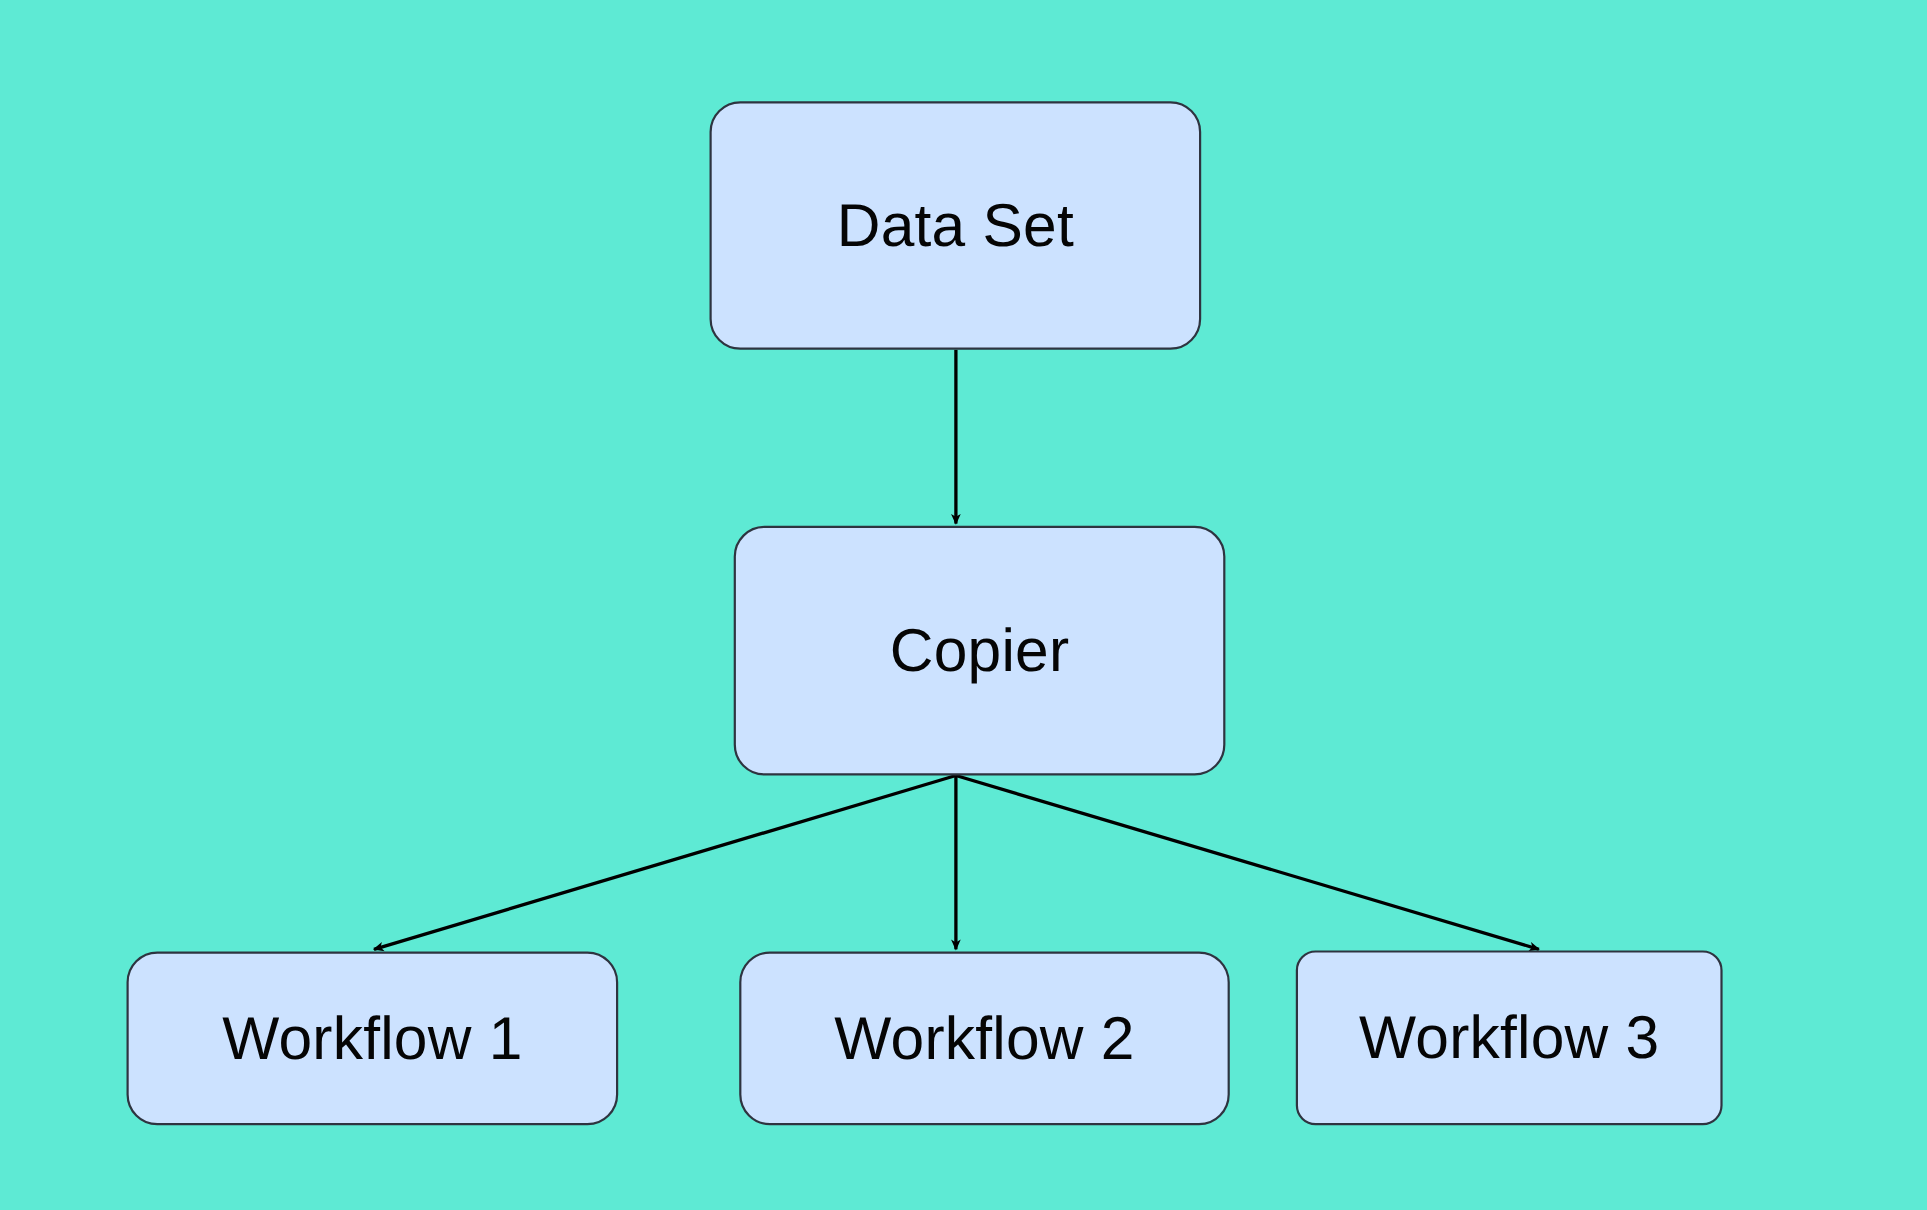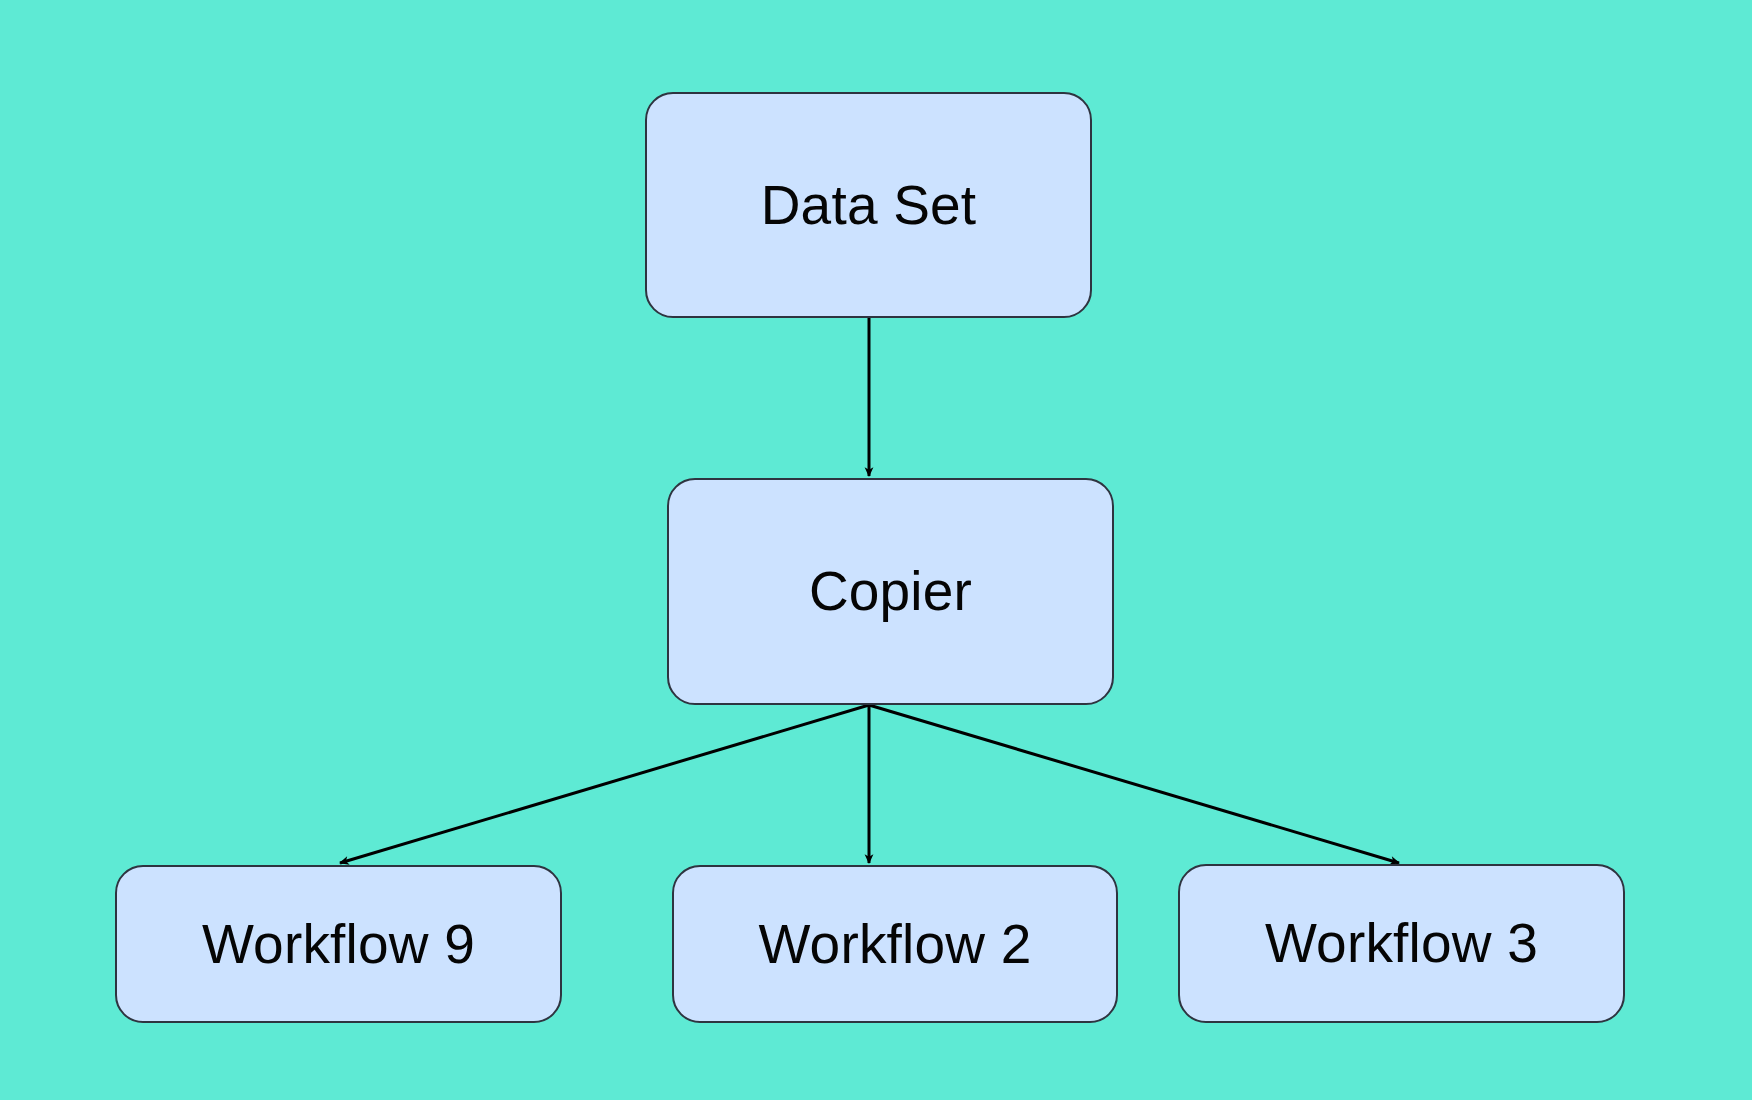--- a/index.html
+++ b/index.html
@@ -45,21 +45,21 @@
     line-height: 1;
     letter-spacing: 0.2px;
     white-space: nowrap;
     user-select: none;
   }
   
   #node-dataset   { left: 645px;  top: 92px;  width: 447px; height: 226px; }
   #node-copier    { left: 646px;  top: 478px; width: 447px; height: 227px; margin-left: 21px; }
   #node-workflow1 { left: 115px;  top: 865px; width: 447px; height: 158px; }
   #node-workflow2 { left: 647px;  top: 865px; width: 446px; height: 158px; margin-left: 25px; }
-  #node-workflow3 { left: 1178px; top: 864px; width: 447px; height: 159px; }
+  #node-workflow3 { left: 1178px; top: 864px; width: 388px; height: 159px; border-radius: 18px; }
 </style>
 </head>
 <body>
 
 <div id="diagram-canvas">
 
   <svg id="edge-layer" viewBox="0 0 1752 1100" width="1752" height="1100" xmlns="http://www.w3.org/2000/svg">
     <defs>
       <marker id="arrowhead" markerWidth="12" markerHeight="12" refX="9.2" refY="5" orient="auto" markerUnits="userSpaceOnUse">
         <path d="M 0.4 0.6 L 10.2 5 L 0.4 9.4 L 3.0 5 Z" fill="#000000"></path>
@@ -77,21 +77,21 @@
 
   <div class="node" id="node-dataset">
     <span class="node-label">Data Set</span>
   </div>
 
   <div class="node" id="node-copier">
     <span class="node-label">Copier</span>
   </div>
 
   <div class="node" id="node-workflow1">
-    <span class="node-label">Workflow 9</span>
+    <span class="node-label">Workflow 1</span>
   </div>
 
   <div class="node" id="node-workflow2">
     <span class="node-label">Workflow 2</span>
   </div>
 
   <div class="node" id="node-workflow3">
     <span class="node-label">Workflow 3</span>
   </div>
 

